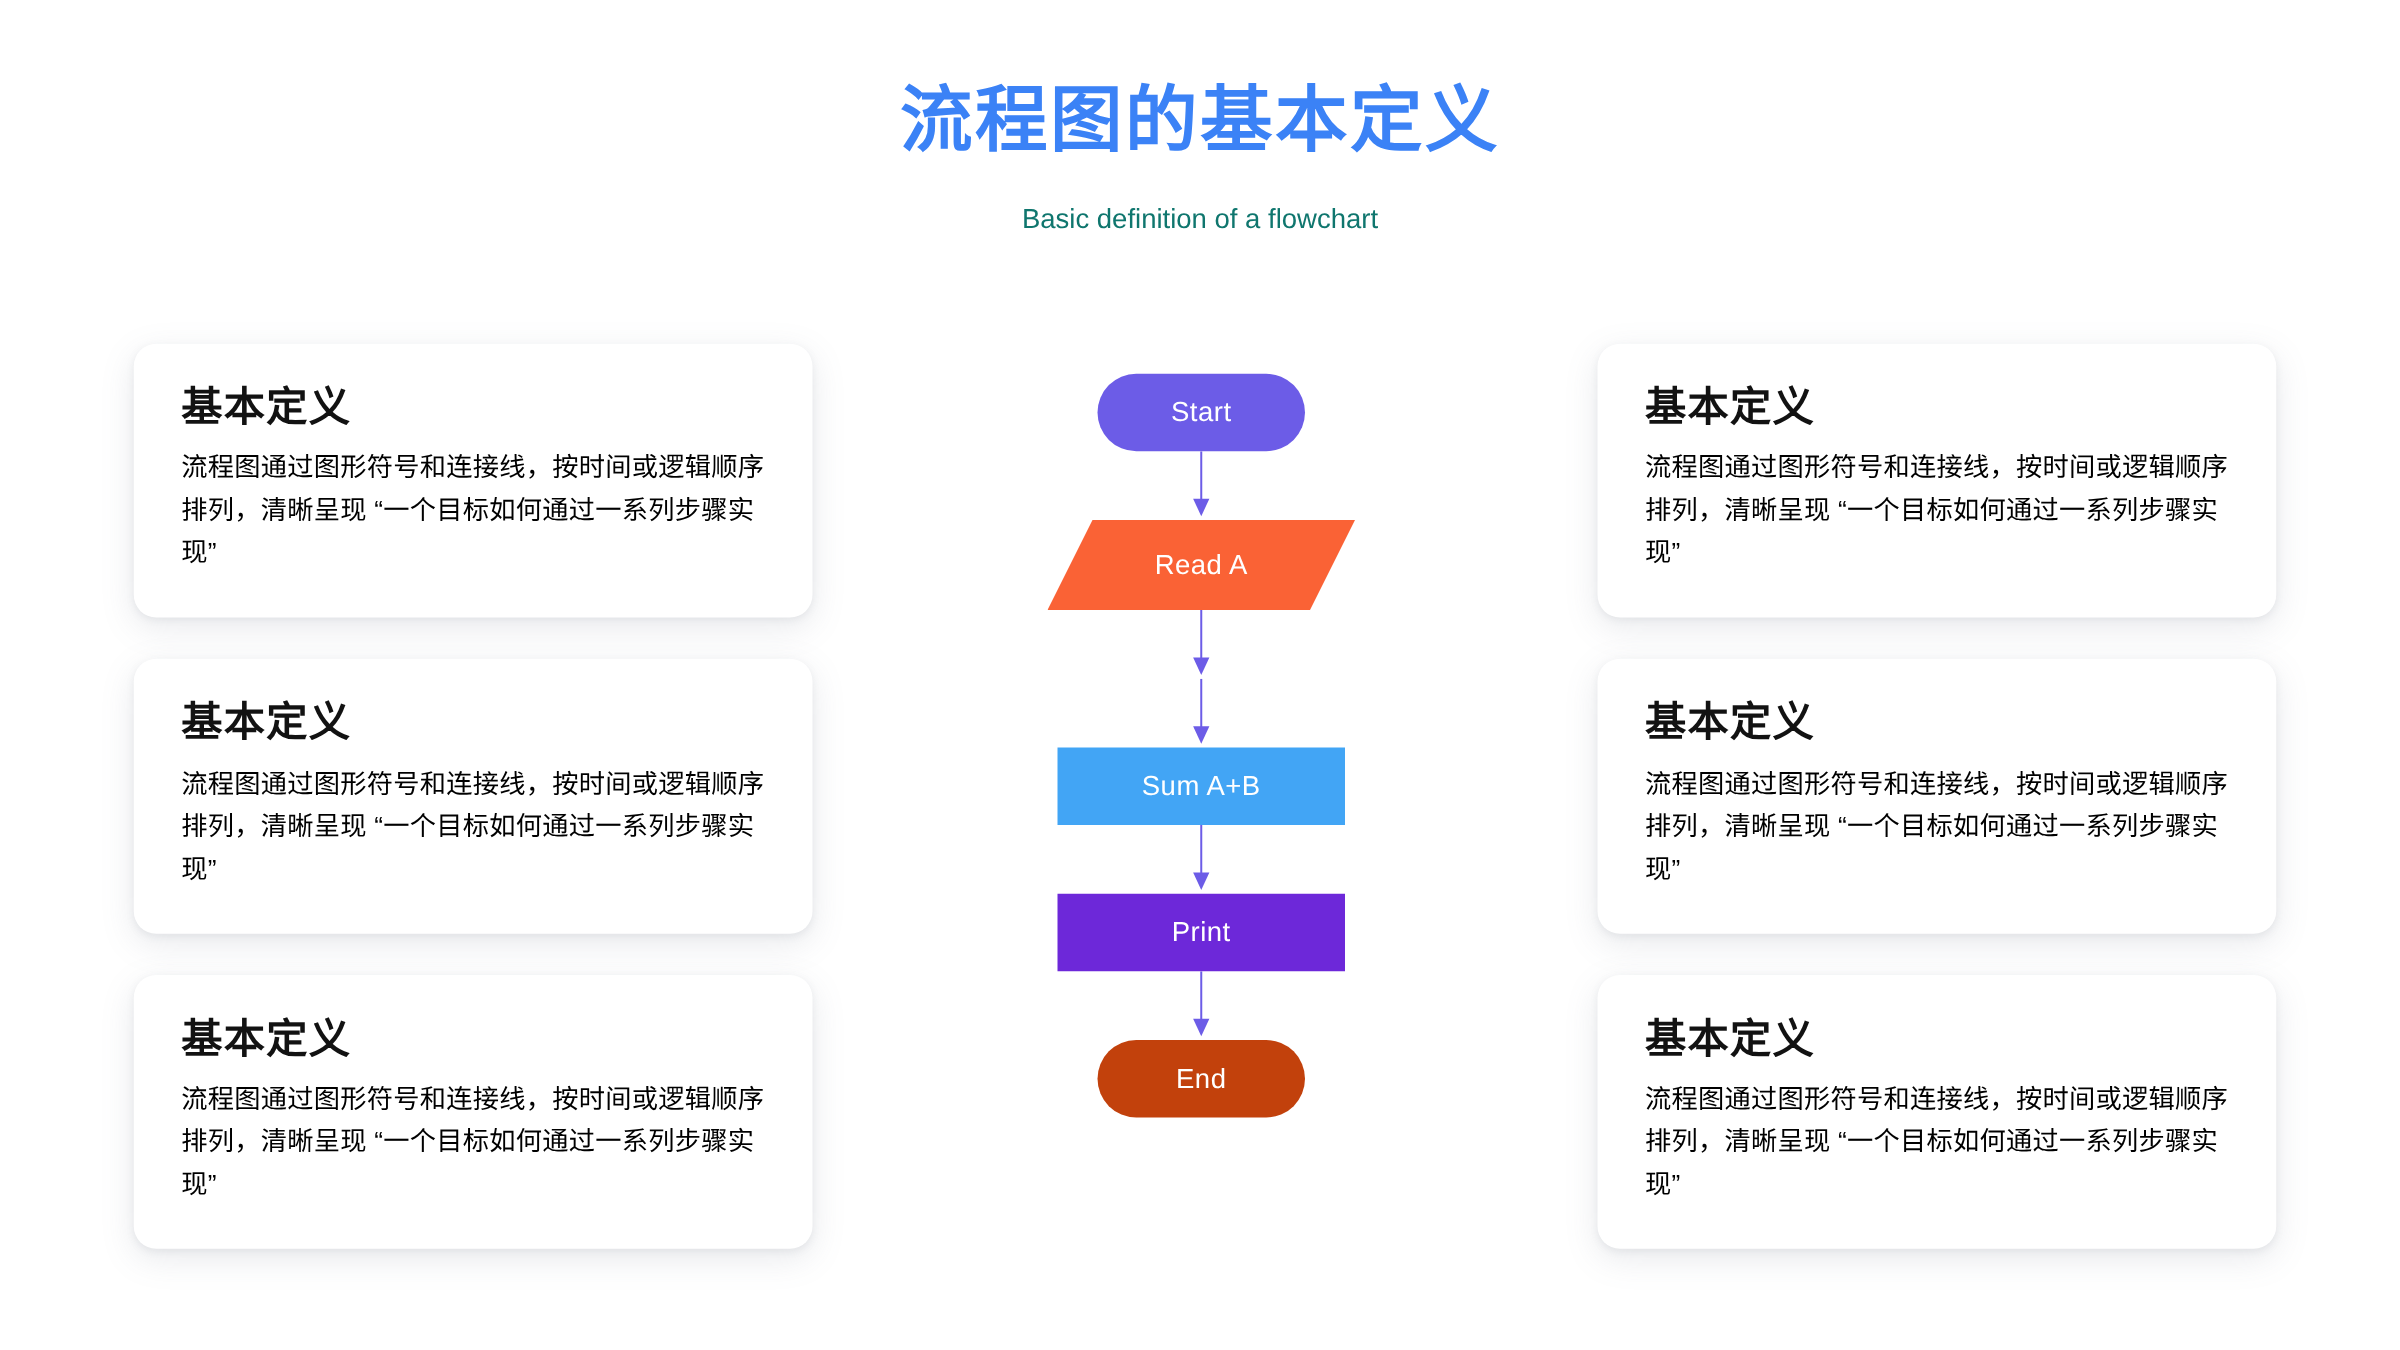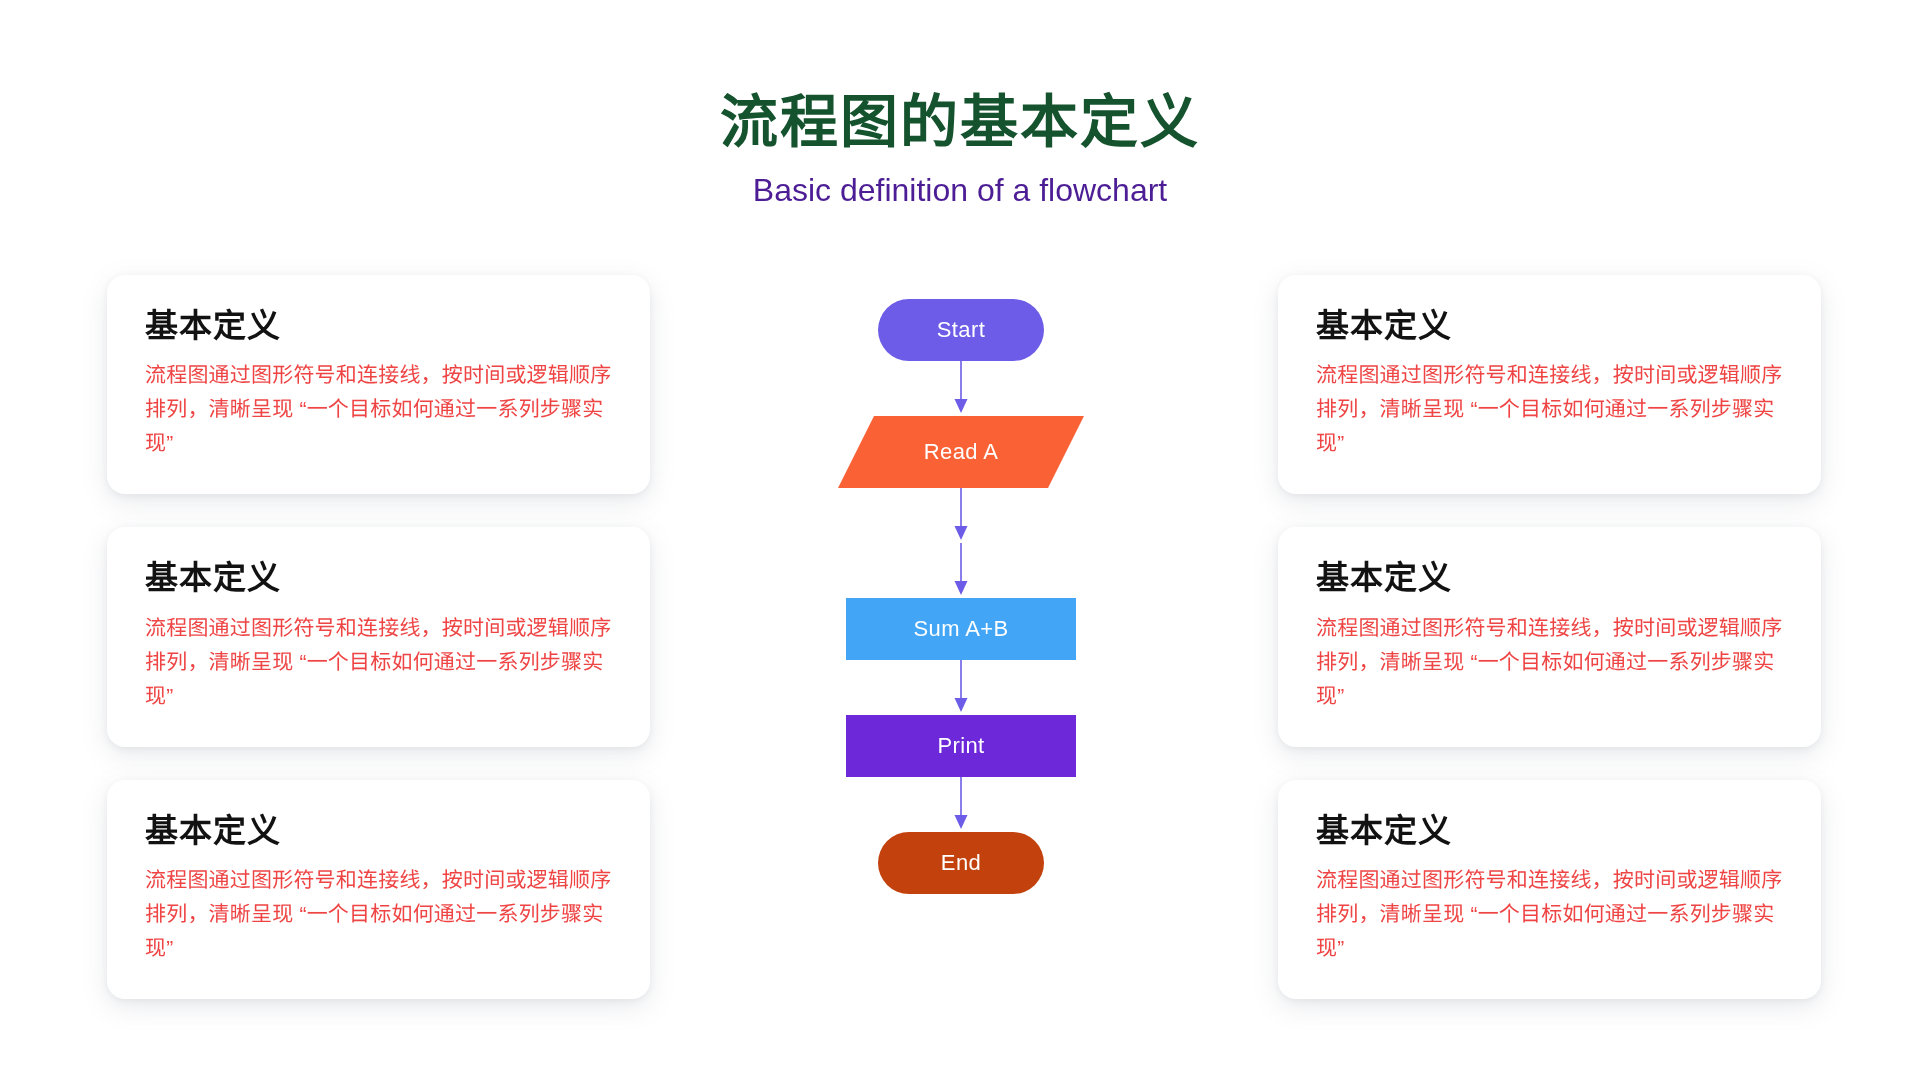--- a/index.html
+++ b/index.html
@@ -19,33 +19,33 @@
   
   .header {
     position: absolute;
     top: 0;
     left: 0;
     width: 1920px;
     text-align: center;
   }
   .page-title {
     margin: 0;
-    padding-top: 88px;
+    padding-top: 63px;
     font-size: 58px;
     font-weight: 700;
     letter-spacing: 2px;
-    color: #14532d;
+    color: #3b82f6;
     line-height: 1.18;
   }
   .page-subtitle {
-    margin: 0;
+    margin: 16px;
     padding-top: 14px;
-    font-size: 32px;
+    font-size: 22px;
     font-weight: 400;
-    color: #4c1d95;
+    color: #0f766e;
     line-height: 1.25;
   }
 
   
   .stage {
     position: absolute;
     top: 0;
     left: 0;
     width: 1920px;
     height: 1080px;
@@ -78,21 +78,21 @@
     font-weight: 700;
     color: #121212;
     letter-spacing: 1px;
     line-height: 1.25;
   }
   .card-body {
     margin: 0;
     padding-top: 12px;
     font-size: 21px;
     font-weight: 400;
-    color: #ef4444;
+    color: #000000;
     line-height: 1.62;
     letter-spacing: 0.2px;
     white-space: pre-line;
   }
 
   
   .flow {
     position: absolute;
     left: 838px;
     top: 299px;

